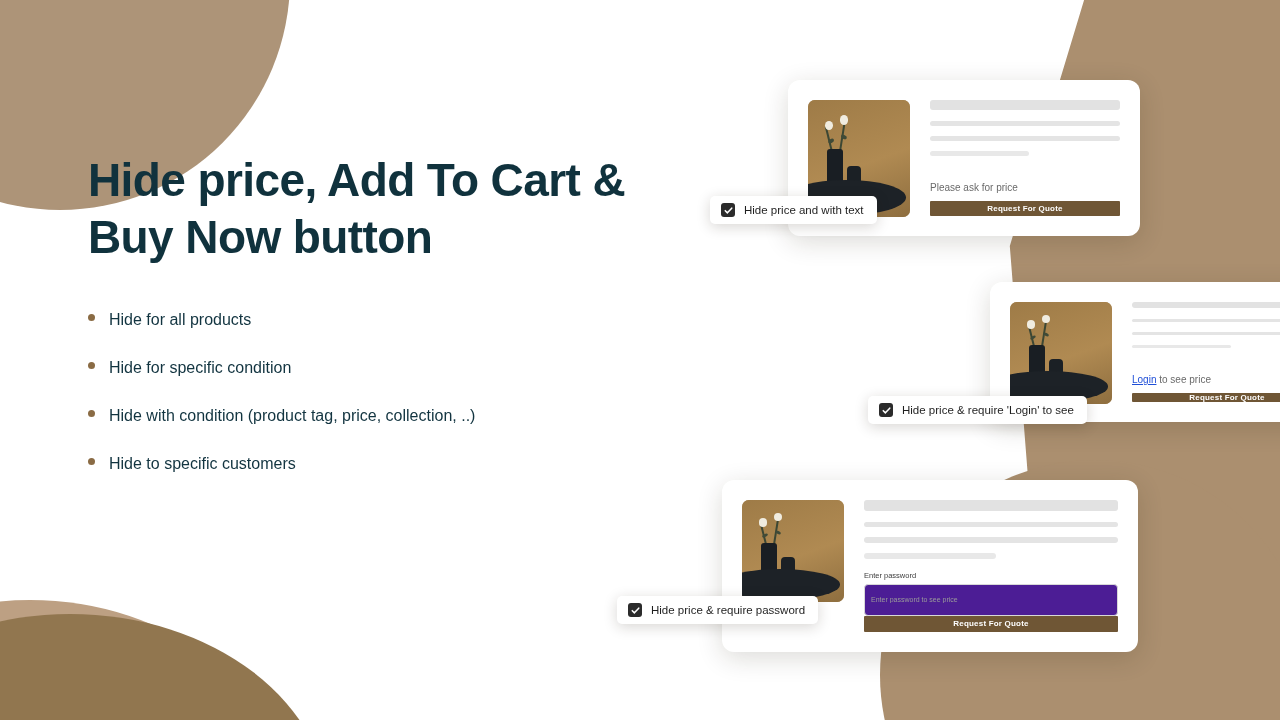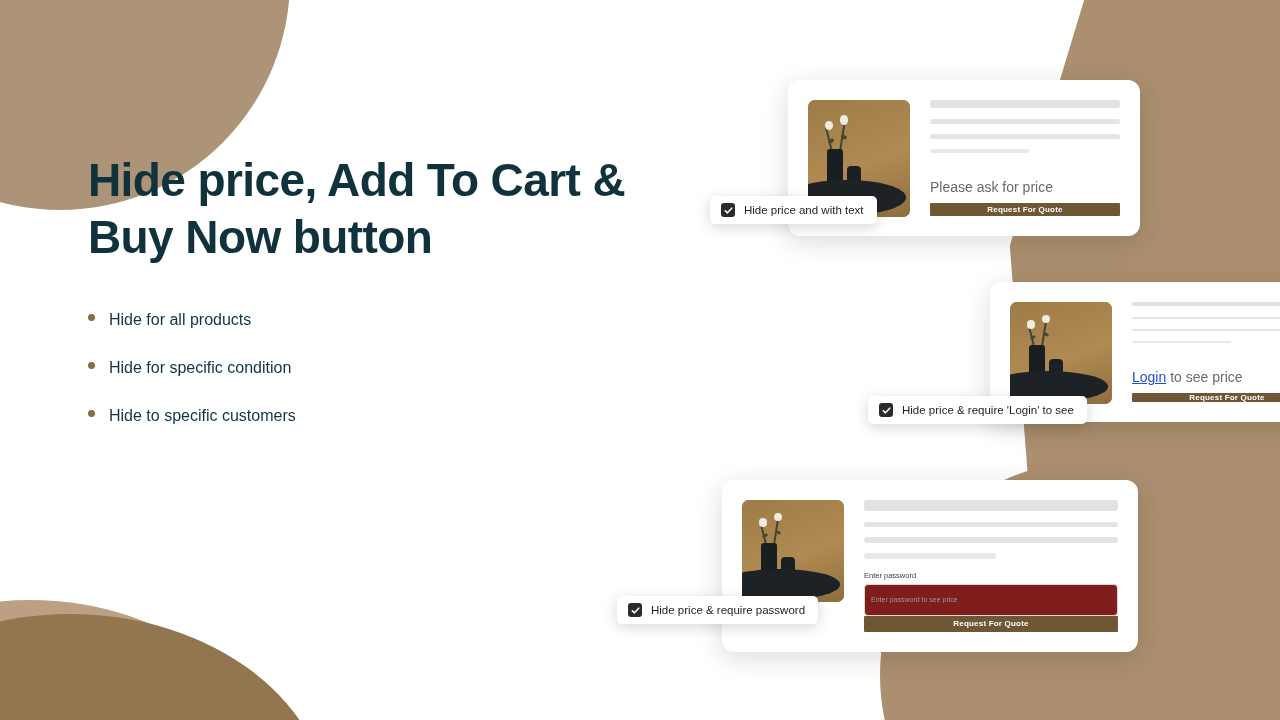--- a/index.html
+++ b/index.html
@@ -200,21 +200,21 @@
 
   .skel {
     background: #e2e2e2;
     border-radius: 3px;
   }
   .skel-title { height: 11px; width: 100%; margin-bottom: 11px; }
   .skel-line  { height: 6px;  width: 100%; margin-bottom: 10px; background: #e4e4e4; }
   .skel-short { height: 6px;  width: 52%;  margin-bottom: 10px; background: #e8e8e8; }
 
   .price-note {
-    font-size: 14px;
+    font-size: 10px;
     color: #6a6a6a;
     margin-top: 16px;
     margin-bottom: 8px;
     white-space: nowrap;
   }
 
   .login-link {
     color: #1f4fd8;
     text-decoration: underline;
   }
@@ -224,21 +224,21 @@
     color: #3d3d3d;
     margin-top: 2px;
     margin-bottom: 4px;
   }
 
   .pw-input {
     width: 100%;
     height: 14px;
     border: 1px solid #d8d8d8;
     border-radius: 4px;
-    background: #7f1d1d;
+    background: #4c1d95;
     font-size: 7px;
     color: #9a9a9a;
     padding: 15px 6px;
     font-family: "Liberation Sans", sans-serif;
     margin-bottom: 0;
   }
   .pw-input::placeholder { color: #9a9a9a; }
 
   .rfq-btn {
     width: 100%;
@@ -309,20 +309,24 @@
       <li class="feature-item">
         <span class="feature-dot"></span>
         <span class="feature-text">Hide for all products</span>
       </li>
       <li class="feature-item">
         <span class="feature-dot"></span>
         <span class="feature-text">Hide for specific condition</span>
       </li>
       <li class="feature-item">
         <span class="feature-dot"></span>
+        <span class="feature-text">Hide with condition (product tag, price, collection, ..)</span>
+      </li>
+      <li class="feature-item">
+        <span class="feature-dot"></span>
         <span class="feature-text">Hide to specific customers</span>
       </li>
     </ul>
   </div>
 
   <div class="mock-card" id="card-1">
     <div class="card-photo">
       <div class="photo-wall"></div>
       <div class="photo-stem stem-a"></div>
       <div class="photo-stem stem-b"></div>

